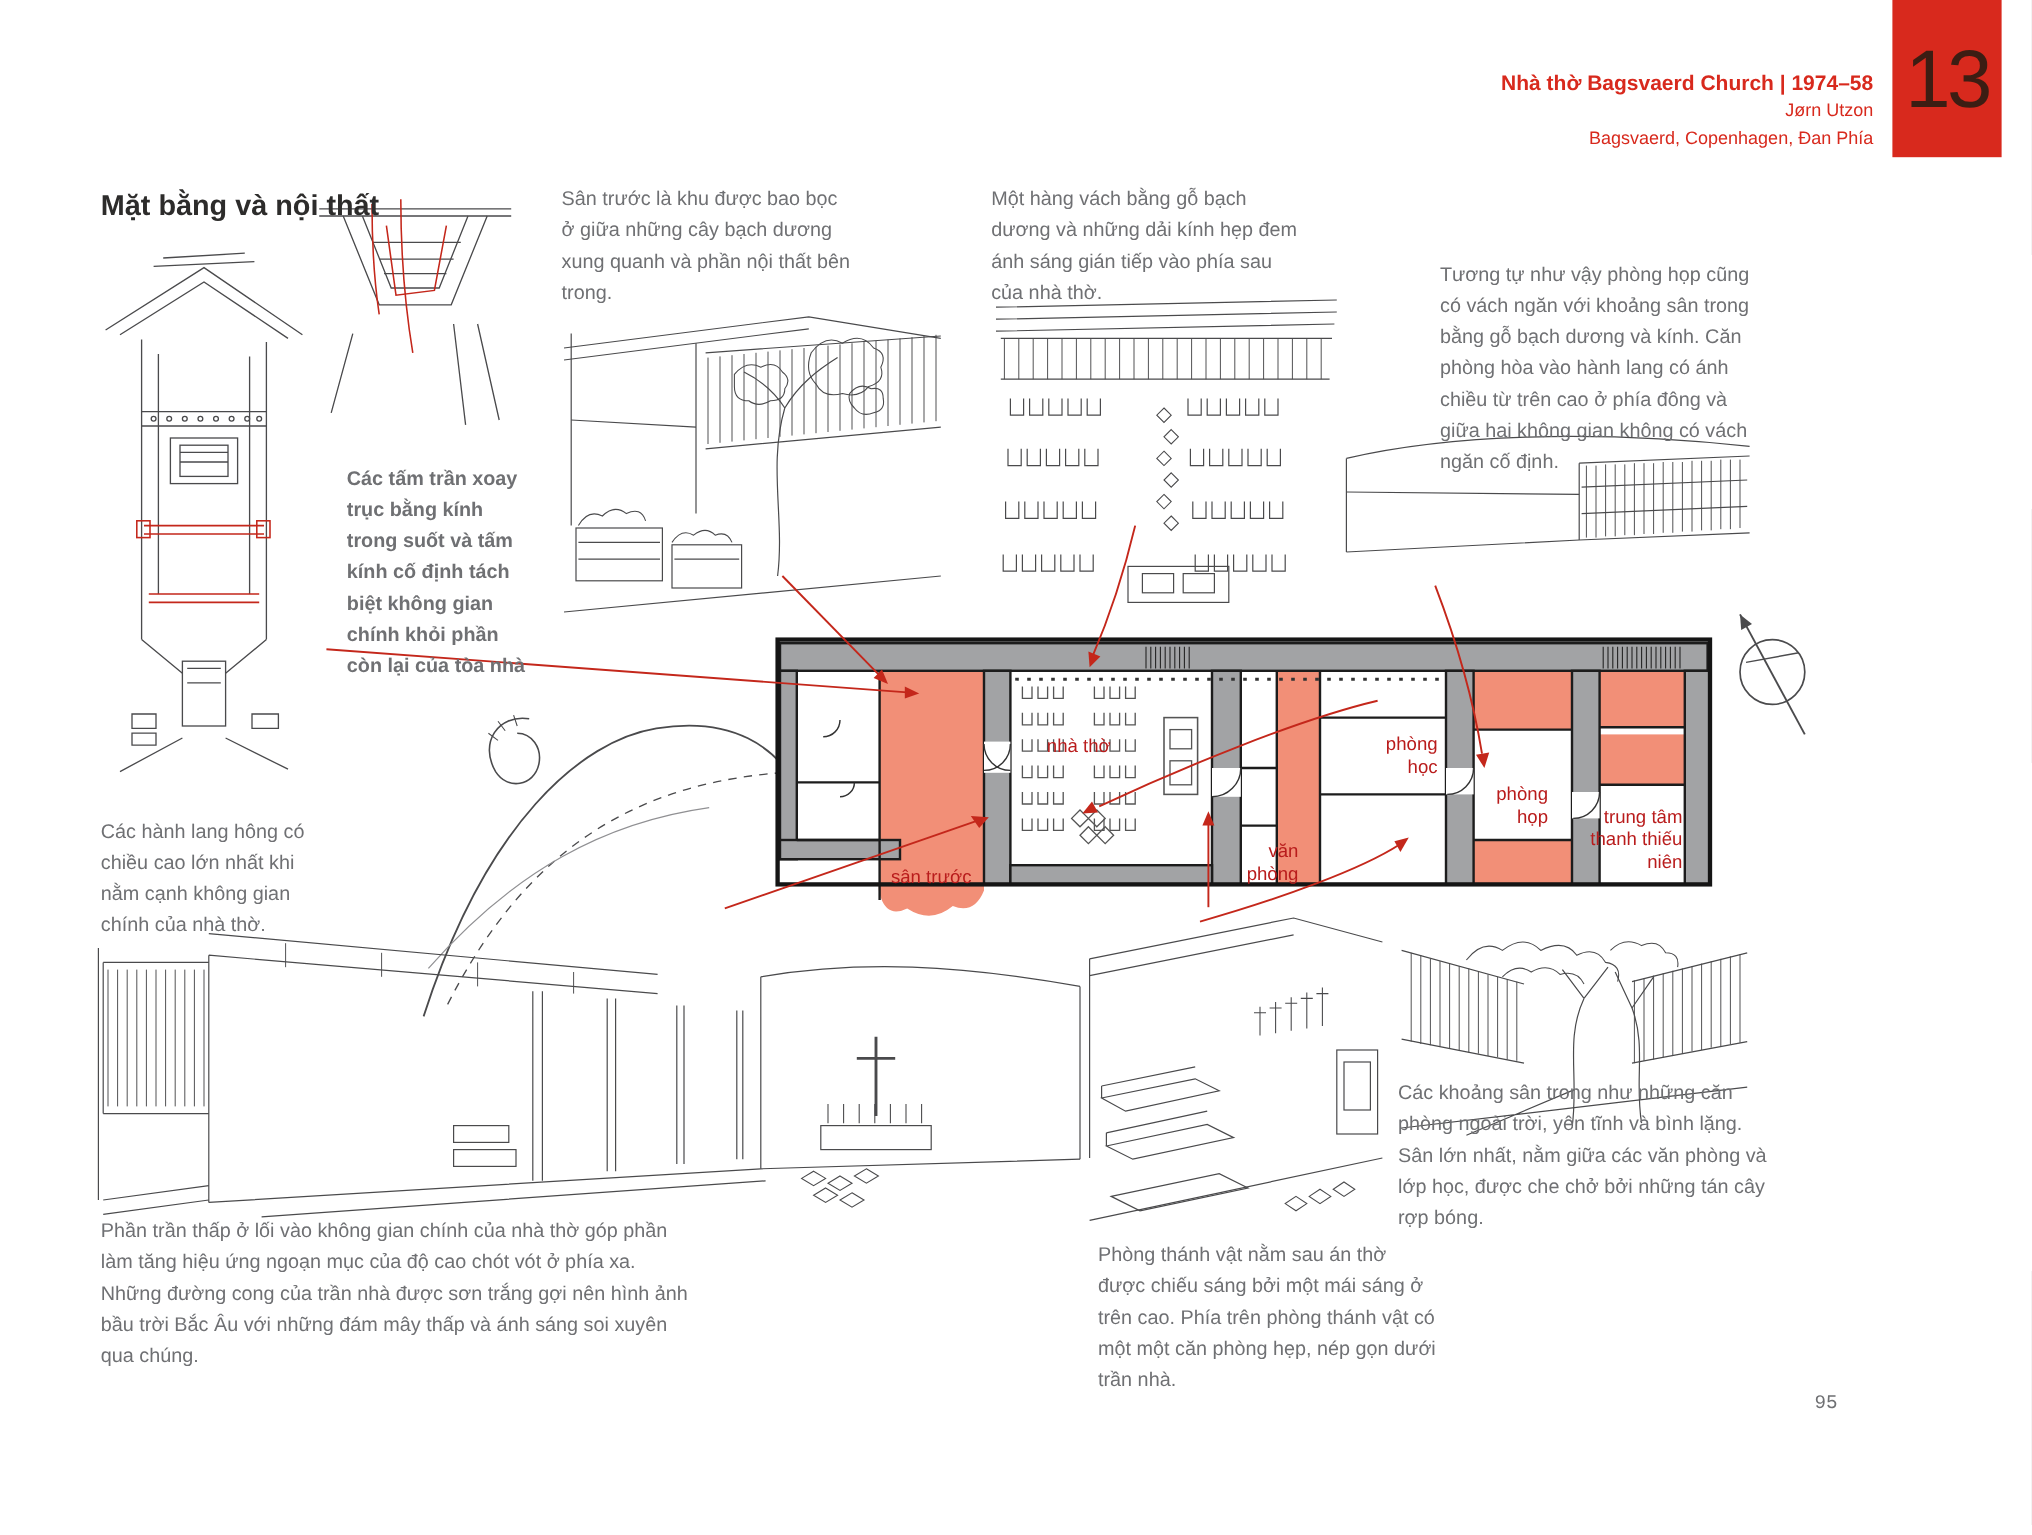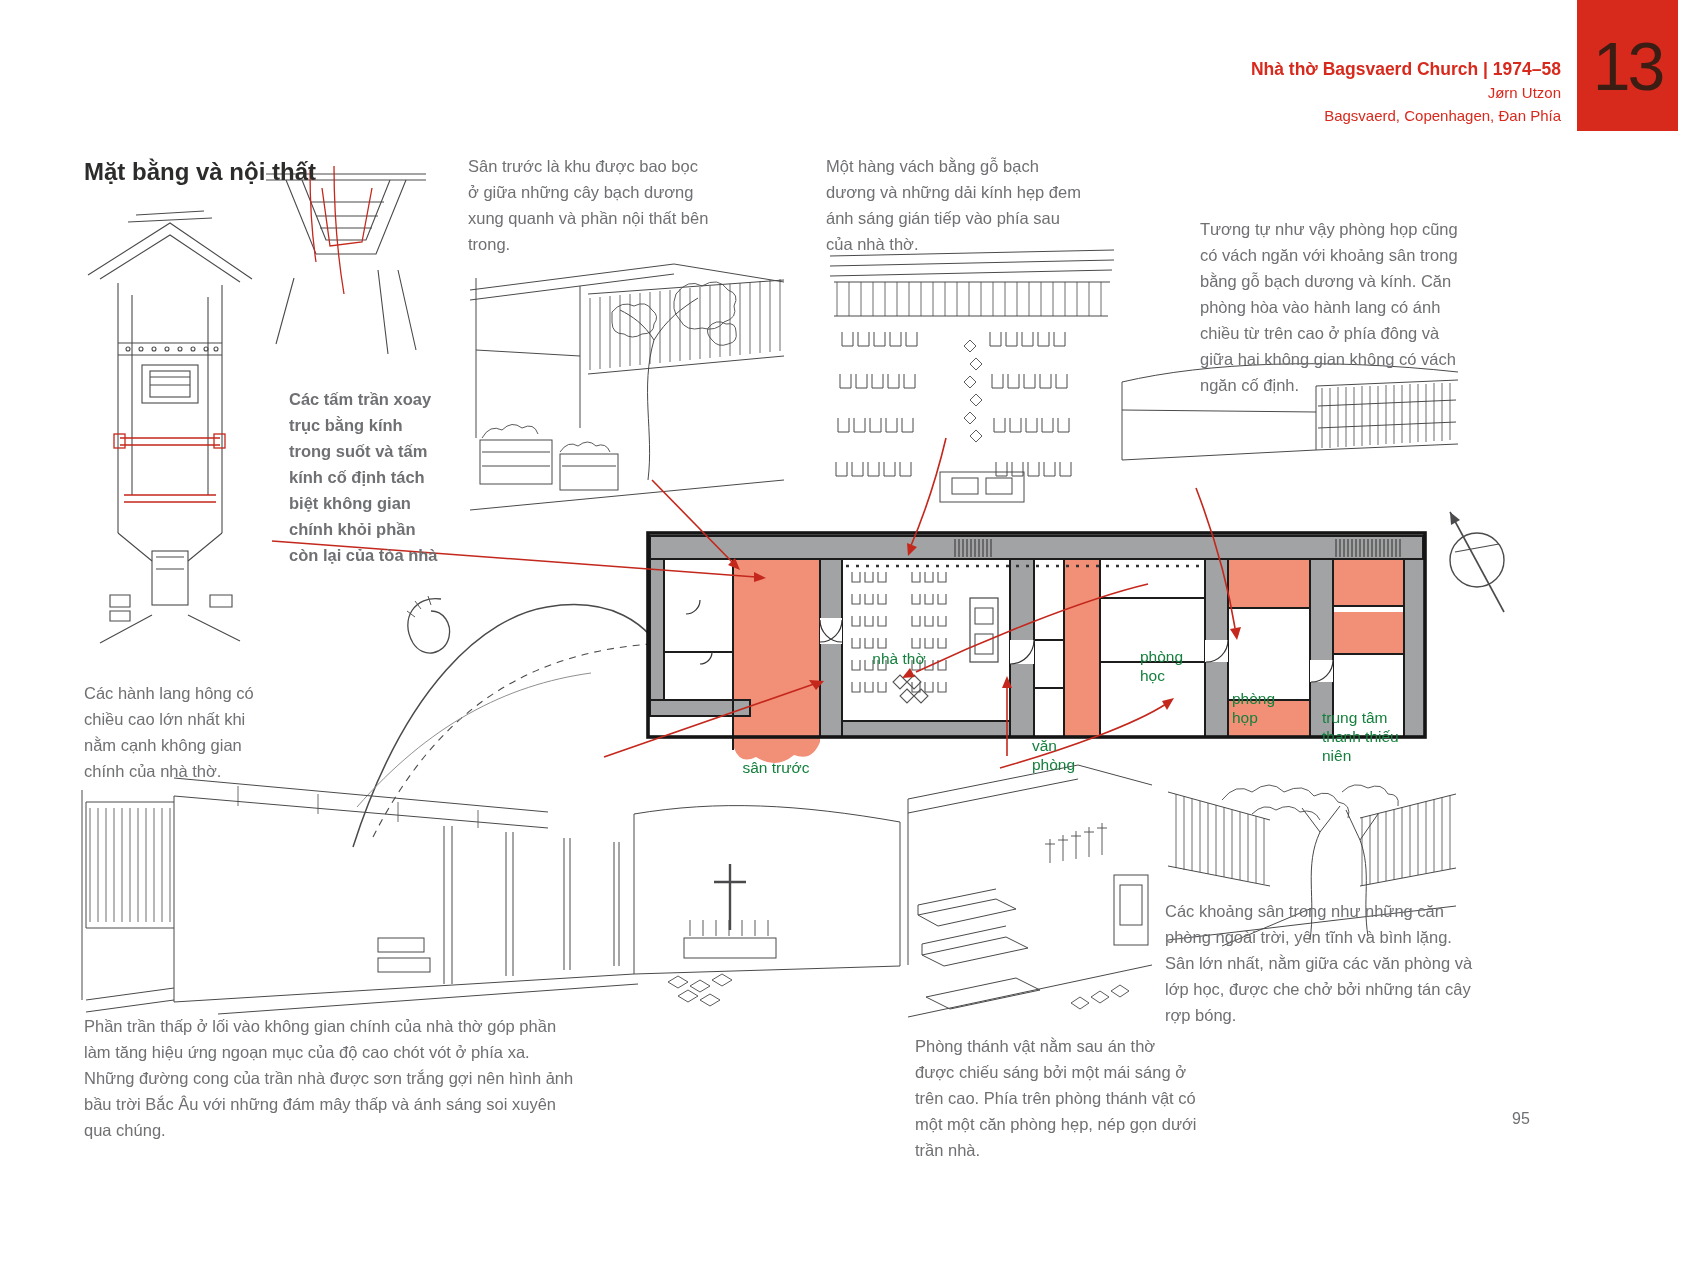--- a/index.html
+++ b/index.html
@@ -3,43 +3,43 @@
 <meta charset="utf-8">
 <style>
   html,body{margin:0;padding:0;background:#e8e8e8;}
   .page{
     position:relative;width:1693px;height:1279px;background:#ffffff;
     font-family:"Liberation Sans", sans-serif;overflow:hidden;margin:0 auto;
   }
   .abs{position:absolute;}
   
   .chapter-box{
-    left:1577px;top:0;width:101px;height:131px;background:#d8291d;
+    left:1577px;top:0;width:91px;height:131px;background:#d8291d;
     display:flex;align-items:center;justify-content:center;
   }
   .chapter-num{font-size:68px;color:#3c1d13;letter-spacing:-3px;line-height:1;}
   .header-block{left:1141px;top:58px;width:420px;text-align:right;color:#d8291d;}
   .header-title{font-weight:bold;font-size:17.5px;line-height:23px;}
   .header-sub{font-size:15px;line-height:23px;}
   
   .heading{left:84px;top:158px;font-size:24px;font-weight:bold;color:#2d2c2b;}
   .note{font-size:16.5px;line-height:26px;color:#6f7073;}
   .n-frontyard{left:468px;top:153px;width:242px;}
   .n-timber{left:826px;top:153px;width:255px;}
   .n-meeting{left:1200px;top:216px;width:272px;}
   .n-ceiling{left:289px;top:386px;width:160px;font-weight:bold;}
   .n-corridors{left:84px;top:680px;width:182px;}
   .n-lowceiling{left:84px;top:1013px;width:498px;}
   .n-sacristy{left:915px;top:1033px;width:284px;}
   .n-courtyards{left:1165px;top:898px;width:315px;}
-  .page-num{left:1512px;top:1110px;font-size:16px;color:#6f7073;}
+  .page-num{left:1512px;top:1160px;font-size:16px;color:#6f7073;font-family:Liberation Mono, monospace;}
   
   .plan-label{
     position:absolute;transform:translate(-50%,-50%);
-    font-size:15.5px;line-height:19px;color:#15803d;text-align:left;margin-top:36px;
+    font-size:15.5px;line-height:19px;color:#b91c1c;text-align:right;
   }
   .nowrap{white-space:nowrap;}
   svg{display:block;}
   .sk{position:absolute;z-index:0;}
   .overlay{position:absolute;left:0;top:0;z-index:1;pointer-events:none;}
   .txt{z-index:2;}
 </style>
 </head>
 <body>
 

